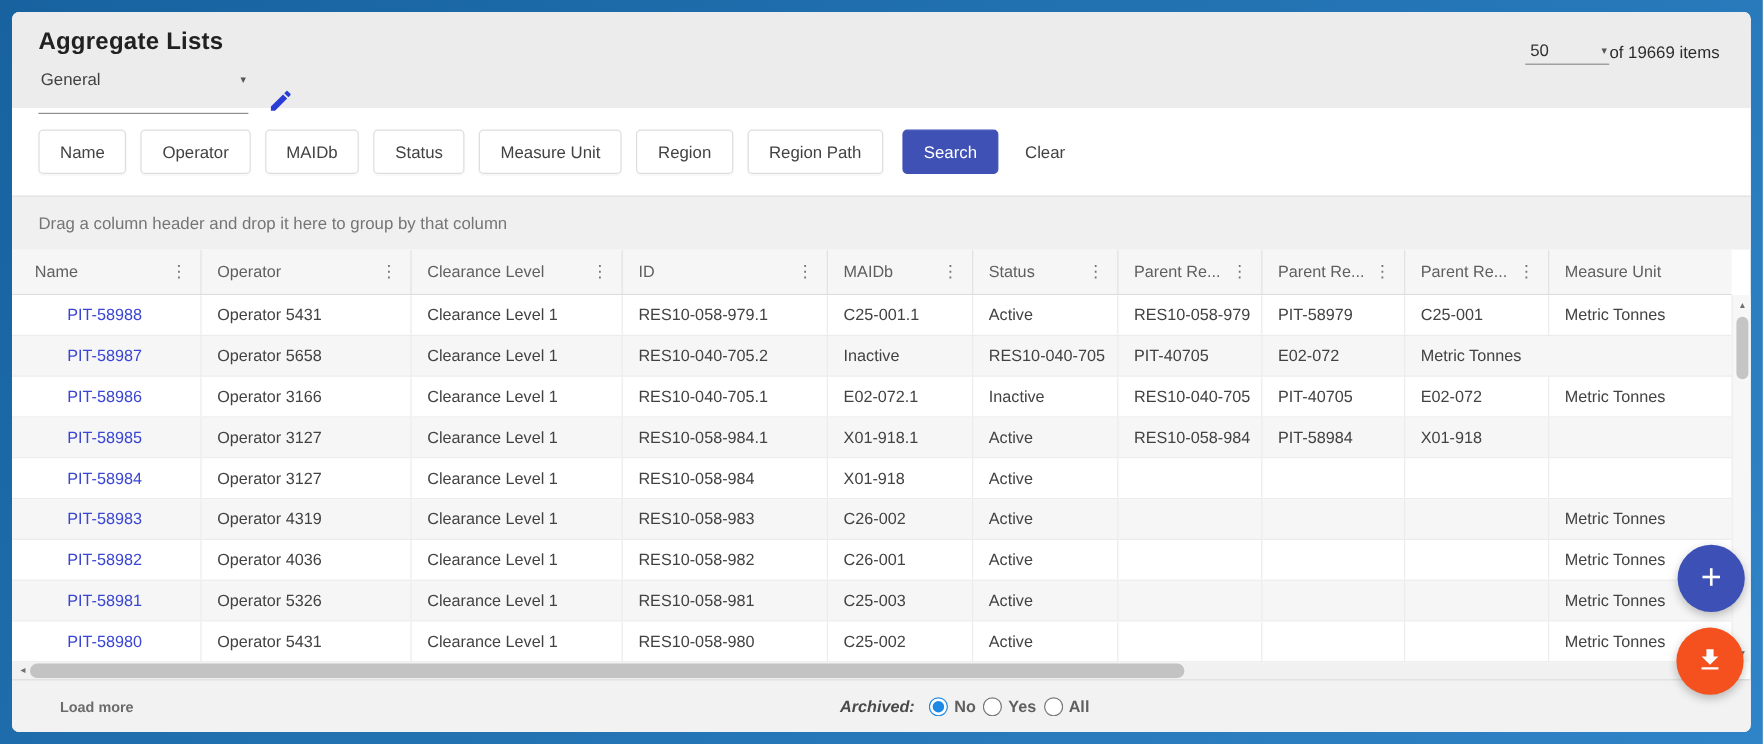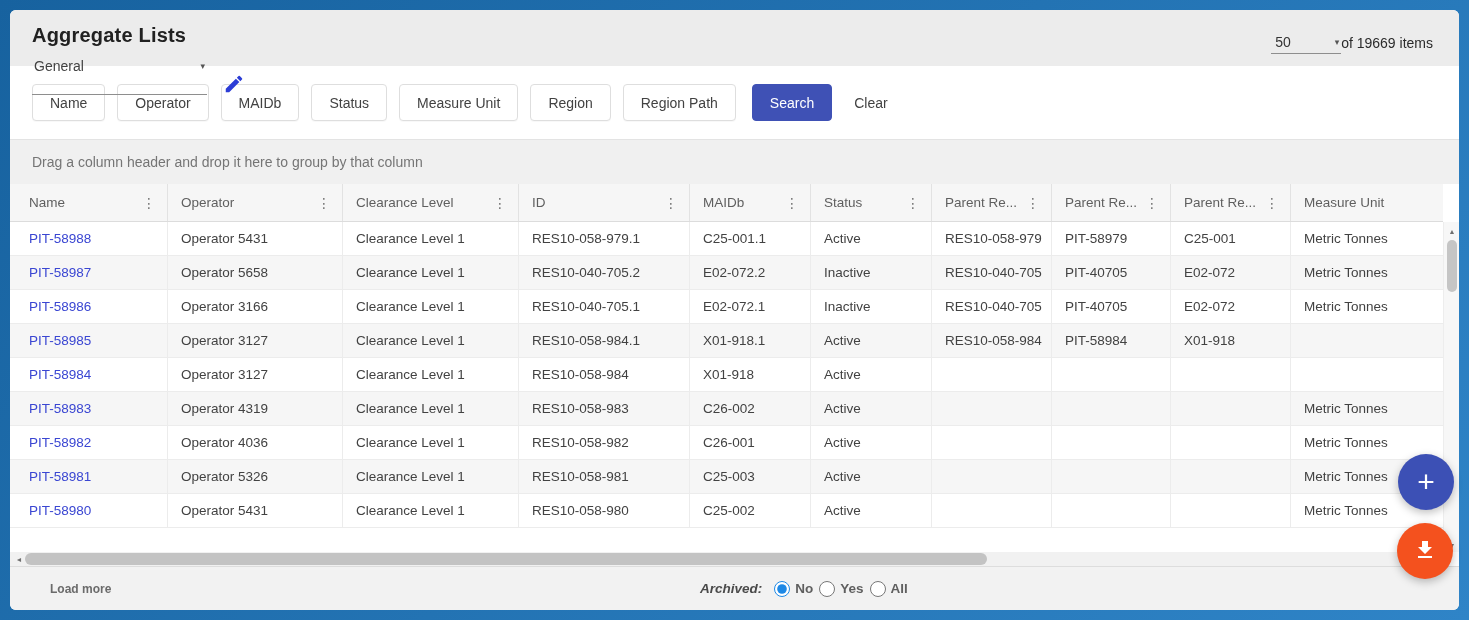--- a/index.html
+++ b/index.html
@@ -9,21 +9,21 @@
     background:linear-gradient(135deg,#17629f 0%,#2f84c7 100%);
     padding:10px;
     position:relative;
     overflow:hidden;
   }
   .panel {
     width:1449px; height:600px; background:#fff; border-radius:6px;
     overflow:hidden; display:flex; flex-direction:column; position:relative;
   }
   
-  .top-header { height:56px; background:#ececec; padding:14px 22px 0 22px; position:relative; flex:0 0 auto; }
+  .top-header { height:80px; background:#ececec; padding:14px 22px 0 22px; position:relative; flex:0 0 auto; }
   .page-title { font-size:20px; font-weight:bold; color:#212121; letter-spacing:.2px; }
   .list-select-row { display:flex; align-items:flex-end; margin-top:9px; gap:16px; }
   .mat-select {
     width:175px; display:flex; justify-content:space-between; align-items:center;
     border-bottom:1px solid #8e8e8e; padding:2px 2px 20px 2px; cursor:pointer;
   }
   .mat-select .val { font-size:14px; color:#424242; }
   .caret { font-size:9px; color:#555; line-height:1; }
   .edit-pencil { width:22px; height:22px; cursor:pointer; display:inline-block; }
   .page-size-area { position:absolute; top:24px; right:26px; display:flex; align-items:flex-end; }
@@ -48,21 +48,21 @@
     border-bottom:1px solid #dcdcdc; color:#5f5f5f; font-size:13.5px;
   }
   .hcell { display:flex; align-items:center; justify-content:space-between; padding:0 4px 0 13px; border-right:1px solid #e2e2e2; overflow:hidden; white-space:nowrap; }
   .hcell:first-child { padding-left:19px; }
   .hcell:last-child { border-right:none; }
   .hmenu { color:#757575; font-size:14px; padding:0 7px; cursor:pointer; }
   .grid-body { background:#fff; }
   .trow { display:grid; grid-template-columns:var(--cols); height:34px; border-bottom:1px solid #ececec; background:#fff; }
   .trow.alt { background:#f6f6f6; }
   .tcell { display:flex; align-items:center; padding:0 10px 0 13px; border-right:1px solid #ececec; font-size:13.5px; color:#424242; overflow:hidden; white-space:nowrap; }
-  .tcell:first-child { padding-left:19px; }
+  .tcell:first-child { padding-left:19px;margin-left:27px; }
   .tcell:last-child { border-right:none; }
   .cell-link { color:var(--link); text-decoration:none; cursor:pointer; }
   
   .vscroll { position:absolute; top:38px; right:0; bottom:14px; width:16px; background:#f7f7f7; border-left:1px solid #ededed; }
   .vscroll .arr { position:absolute; left:0; width:16px; height:14px; display:flex; align-items:center; justify-content:center; font-size:7px; color:#6f6f6f; cursor:pointer; }
   .vscroll .arr.up { top:2px; } .vscroll .arr.down { bottom:0; }
   .vscroll .thumb { position:absolute; left:3px; top:18px; width:10px; height:52px; background:#c5c5c5; border-radius:5px; cursor:pointer; }
   .hscroll { position:absolute; left:0; right:16px; bottom:0; height:14px; background:#f1f1f1; }
   .hscroll .arr { position:absolute; left:2px; top:0; width:14px; height:14px; display:flex; align-items:center; justify-content:center; font-size:7px; color:#6f6f6f; cursor:pointer; }
   .hscroll .thumb { position:absolute; left:15px; top:1px; width:962px; height:12px; background:#c3c3c3; border-radius:6px; cursor:pointer; }
@@ -182,21 +182,20 @@
             <div class="tcell">C25-001</div>
             <div class="tcell">Metric Tonnes</div>
           </div>
           <div class="trow alt">
             <div class="tcell">
               <a class="cell-link">PIT-58987</a>
             </div>
             <div class="tcell">Operator 5658</div>
             <div class="tcell">Clearance Level 1</div>
             <div class="tcell">RES10-040-705.2</div>
-            <div class="tcell">E02-072.2</div>
             <div class="tcell">Inactive</div>
             <div class="tcell">RES10-040-705</div>
             <div class="tcell">PIT-40705</div>
             <div class="tcell">E02-072</div>
             <div class="tcell">Metric Tonnes</div>
           </div>
           <div class="trow">
             <div class="tcell">
               <a class="cell-link">PIT-58986</a>
             </div>

